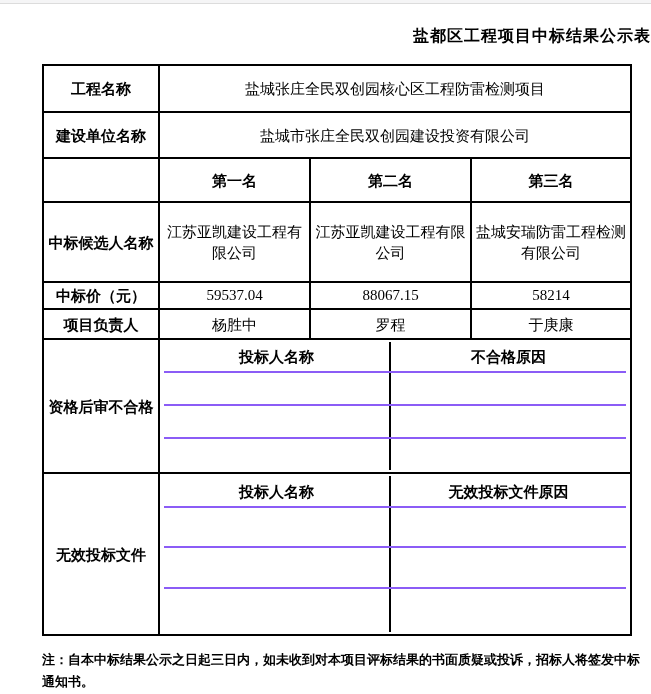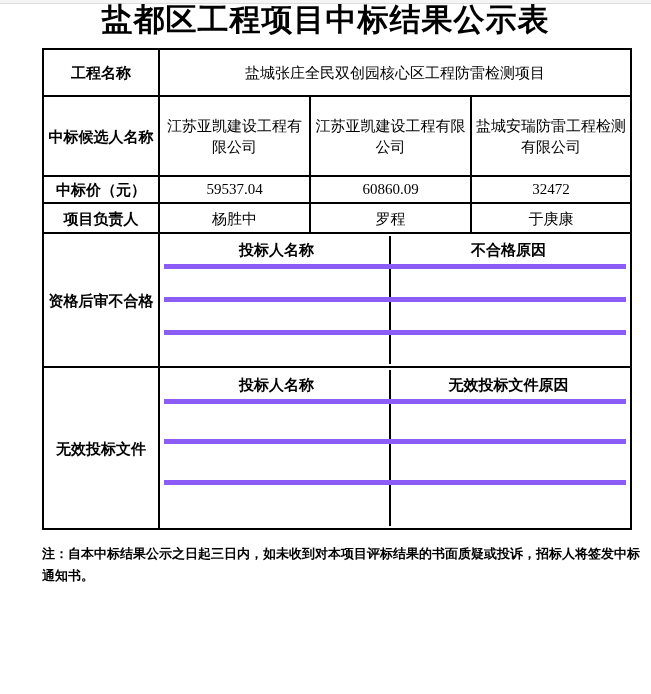--- a/index.html
+++ b/index.html
@@ -9,23 +9,23 @@
     color: #000000;
     font-family: "Liberation Sans", sans-serif;
     overflow: hidden;
   }
   .top-strip {
     width: 651px; height: 4px;
     background: #f5f5f6;
     border-bottom: 1px solid #dcdcdc;
   }
   .title {
-    margin-top: 1px;
-    text-align: center;
-    font-size: 31px;
+    margin-top: 17px;
+    text-align: right;
+    font-size: 16px;
     font-weight: bold;
     letter-spacing: 1px;
     line-height: 30px;
   }
   table.main {
     margin: 13px 0 0 42px;
     width: 588px;
     border-collapse: collapse;
     table-layout: fixed;
   }
@@ -42,21 +42,21 @@
   td.hdr { font-weight: bold; }
   td.num { font-family: "Liberation Serif", serif; font-size: 15px; }
   td.subwrap { padding: 0; vertical-align: top; }
   table.sub {
     width: 100%; height: 100%;
     border-collapse: collapse;
     table-layout: fixed;
   }
   table.sub td {
     border: none;
-    border-bottom: 5px solid #8b5cf6;
+    border-bottom: 2px solid #8b5cf6;
     text-align: center;
     vertical-align: middle;
     font-size: 15px;
     padding: 2px 4px;
   }
   table.sub td.c1 { border-right: 2px solid #000000; }
   table.sub tr:last-child td { border-bottom: none; }
   table.sub td.shdr { font-weight: bold; }
   .note {
     margin: 13px 0 0 42px;
@@ -80,30 +80,40 @@
       <col style="width:151px">
       <col style="width:161px">
       <col style="width:160px">
   </colgroup>
   <tbody>
       <tr>
     <td class="lbl" style="height:47px">工程名称</td>
     <td colspan="3">盐城张庄全民双创园核心区工程防雷检测项目</td>
   </tr>
   <tr>
+    <td class="lbl" style="height:46px">建设单位名称</td>
+    <td colspan="3">盐城市张庄全民双创园建设投资有限公司</td>
+  </tr>
+  <tr>
+    <td style="height:44px"></td>
+    <td class="hdr">第一名</td>
+    <td class="hdr">第二名</td>
+    <td class="hdr">第三名</td>
+  </tr>
+  <tr>
     <td class="lbl" style="height:80px">中标候选人名称</td>
     <td>江苏亚凯建设工程有限公司</td>
     <td>江苏亚凯建设工程有限公司</td>
     <td>盐城安瑞防雷工程检测有限公司</td>
   </tr>
   <tr>
     <td class="lbl" style="height:25px">中标价（元）</td>
     <td class="num">59537.04</td>
-    <td class="num">60860.09</td>
-    <td class="num">32472</td>
+    <td class="num">88067.15</td>
+    <td class="num">58214</td>
   </tr>
   <tr>
     <td class="lbl" style="height:30px">项目负责人</td>
     <td>杨胜中</td>
     <td>罗程</td>
     <td>于庚康</td>
   </tr>
   <tr>
     <td class="lbl">资格后审不合格</td>
     <td colspan="3" class="subwrap">

